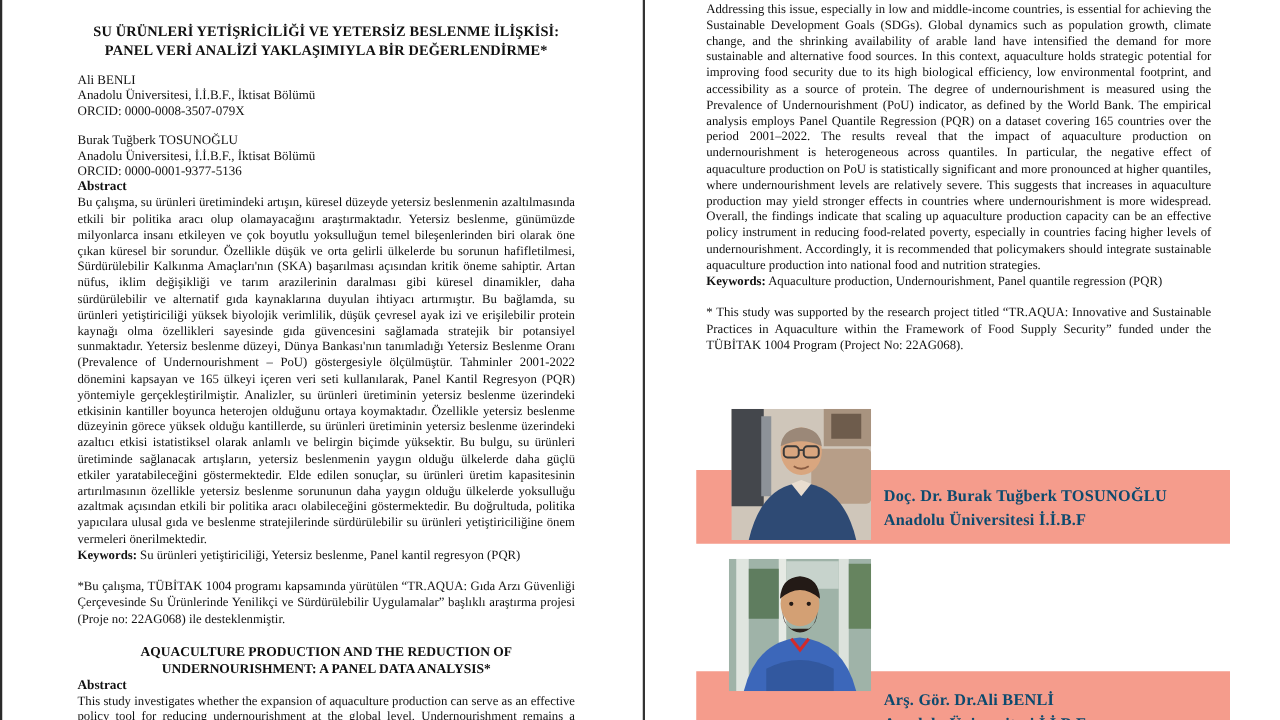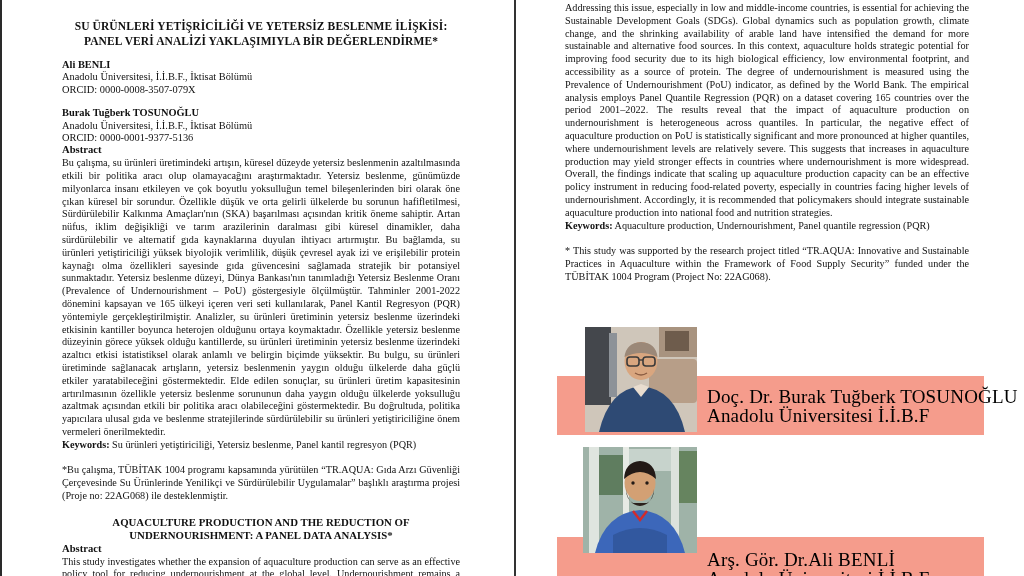--- a/index.html
+++ b/index.html
@@ -14,37 +14,37 @@
   .page-left{left:2px;width:512px;}
   .page-right{left:516px;width:508px;}
   .col-left{margin:0 0 0 60px;width:398px;}
   .col-right{margin:0 0 0 49px;width:404px;}
   .paper-title{
     font-size:11.5px;font-weight:bold;text-align:center;line-height:14.5px;
     margin:19px 10px 0 10px;letter-spacing:.1px;
   }
   .body-text{font-size:10.2px;line-height:12.8px;text-align:justify;}
   .author-block{margin-top:11px;font-size:10.4px;line-height:12.4px;}
-  .author-name{font-weight:bold;}
+  .author-name{font-weight:normal;}
   .section-head{font-weight:bold;font-size:10.6px;margin-top:0;line-height:12.8px;}
   .kw b{font-weight:bold;}
   .footnote{margin-top:12.8px;}
   .center-head{
     font-weight:bold;text-align:center;font-size:10.8px;line-height:13.5px;
     margin:13px 18px 0 18px;
   }
   .right-par{margin-top:2px;}
   
   .banner{position:absolute;background:#f59c8c;}
   .banner-1{left:41px;top:376px;width:427px;height:59px;}
   .banner-2{left:41px;top:500px;width:427px;height:63px;}
   .banner-text{
     position:absolute;left:150px;top:50%;transform:translateY(-50%);
-    font-family:"Liberation Serif", serif;font-weight:normal;color:#000000;
-    font-size:19px;line-height:19px;letter-spacing:.2px;white-space:nowrap;
+    font-family:"Liberation Serif", serif;font-weight:bold;color:#0c4a6e;
+    font-size:13px;line-height:19px;letter-spacing:.2px;white-space:nowrap;
   }
   .photo{position:absolute;overflow:hidden;}
   .photo-1{left:69px;top:327px;width:112px;height:105px;}
   .photo-2{left:67px;top:447px;width:114px;height:106px;}
   .photo svg{display:block;width:100%;height:100%;}
 </style>
 </head>
 <body>
 
 <div class="canvas">

